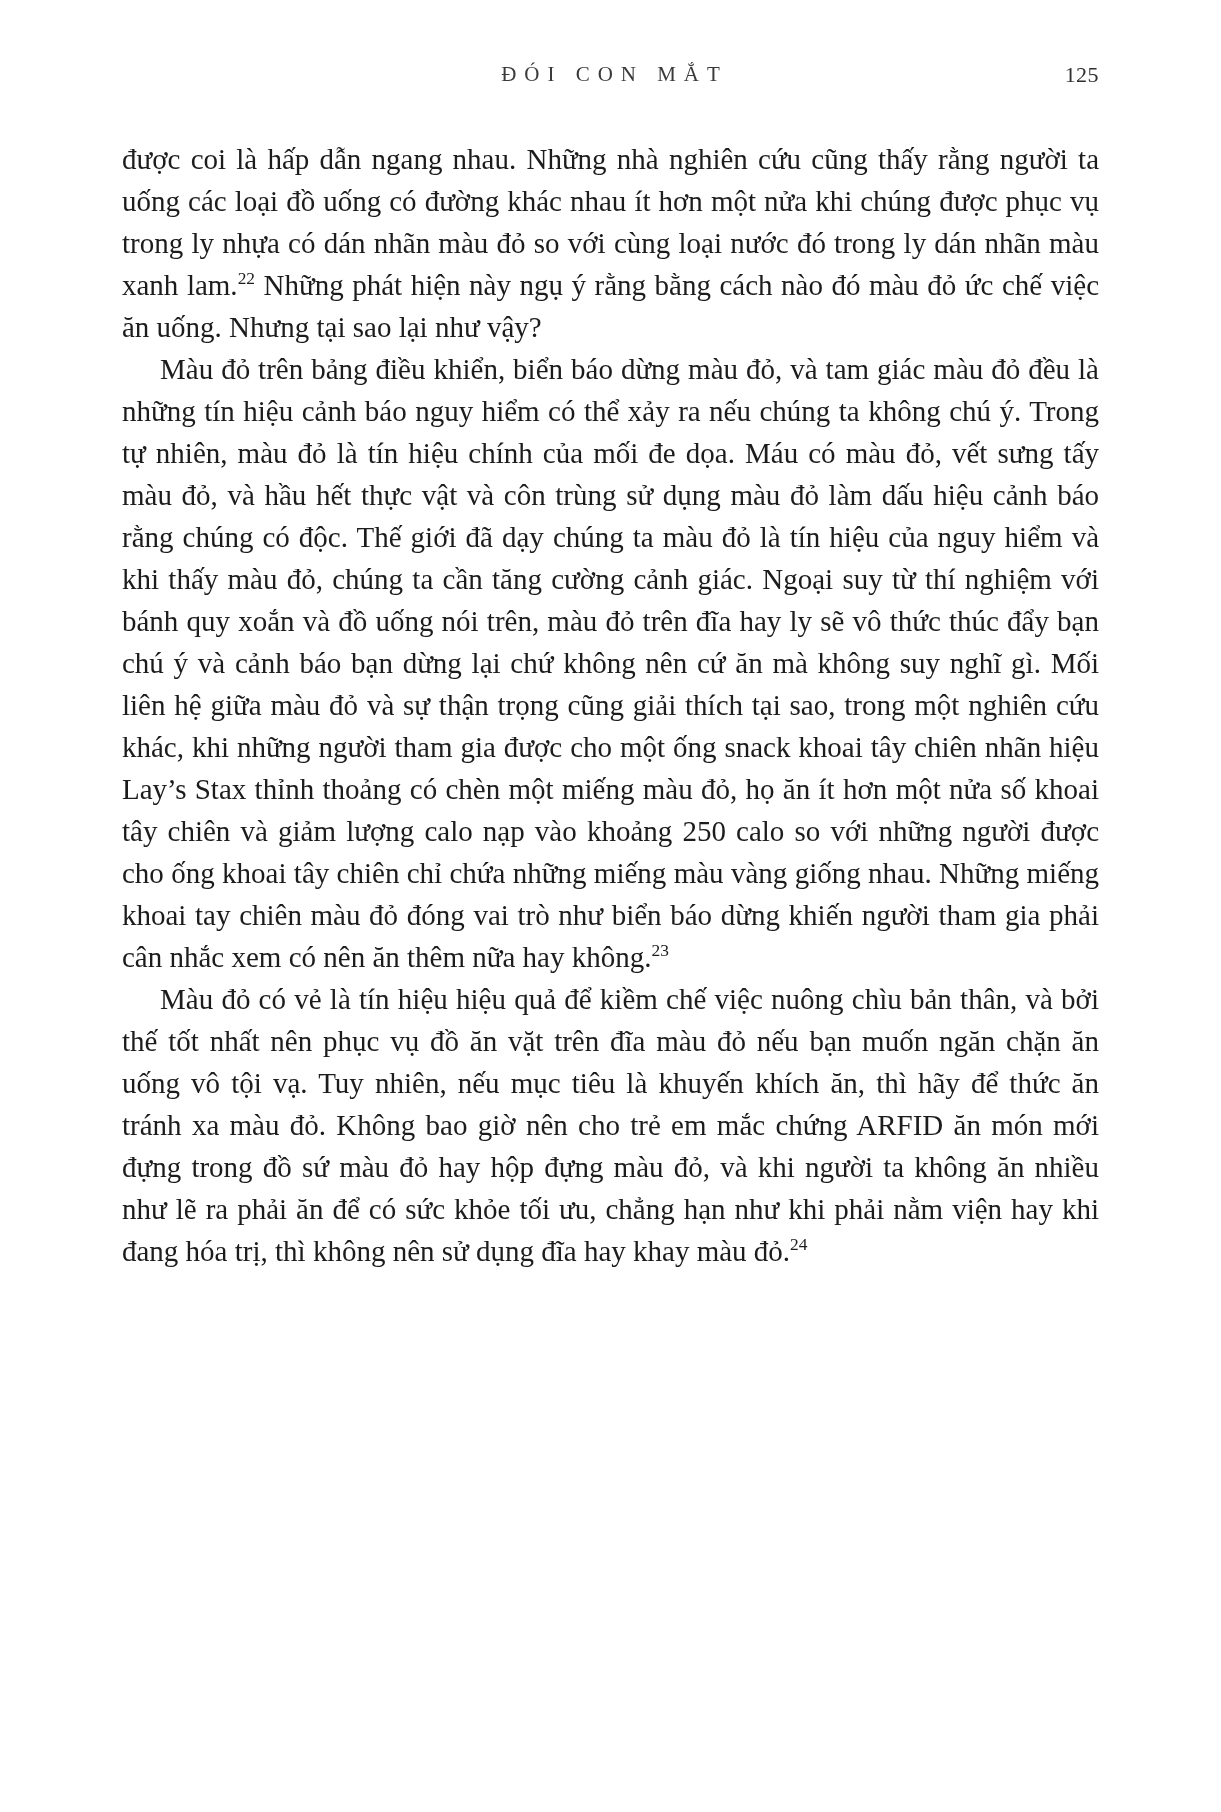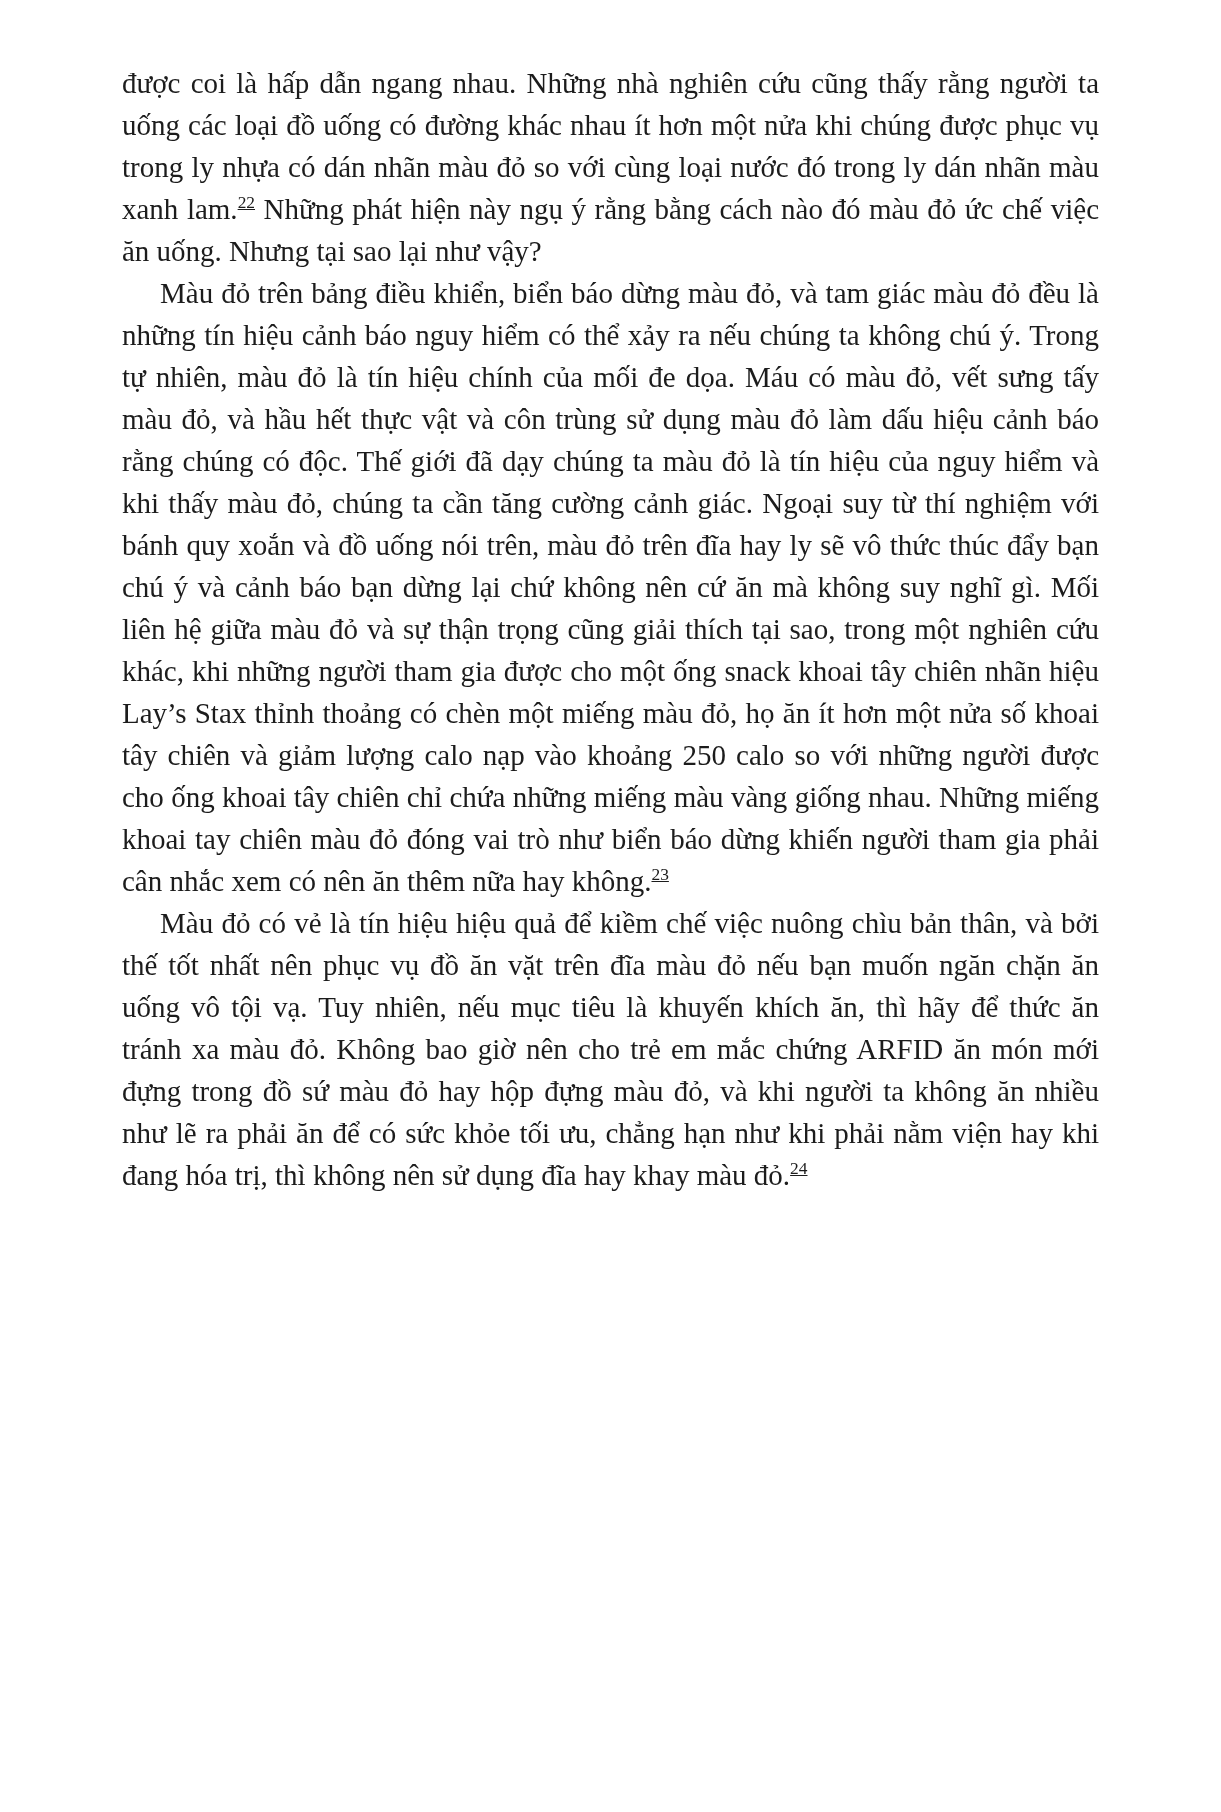--- a/index.html
+++ b/index.html
@@ -47,25 +47,28 @@
     text-align: justify;
     color: #1c1c1c;
   }
   .body-text p.para.indent {
     text-indent: 38px;
   }
   sup.fn-ref {
     font-size: 0.6em;
     line-height: 0;
     vertical-align: super;
-    text-decoration: underline;
   }
 </style>
 </head>
 <body>
 
 <div class="page">
+  <div class="page-header">
+    <span class="running-head">ĐÓI CON MẮT</span>
+    <span class="page-number">125</span>
+  </div>
   <div class="body-text" id="body-text">
       <p class="para">được coi là hấp dẫn ngang nhau. Những nhà nghiên cứu cũng thấy rằng người ta uống các loại đồ uống có đường khác nhau ít hơn một nửa khi chúng được phục vụ trong ly nhựa có dán nhãn màu đỏ so với cùng loại nước đó trong ly dán nhãn màu xanh lam.<sup class="fn-ref">22</sup> Những phát hiện này ngụ ý rằng bằng cách nào đó màu đỏ ức chế việc ăn uống. Nhưng tại sao lại như vậy?</p>
       <p class="para indent">Màu đỏ trên bảng điều khiển, biển báo dừng màu đỏ, và tam giác màu đỏ đều là những tín hiệu cảnh báo nguy hiểm có thể xảy ra nếu chúng ta không chú ý. Trong tự nhiên, màu đỏ là tín hiệu chính của mối đe dọa. Máu có màu đỏ, vết sưng tấy màu đỏ, và hầu hết thực vật và côn trùng sử dụng màu đỏ làm dấu hiệu cảnh báo rằng chúng có độc. Thế giới đã dạy chúng ta màu đỏ là tín hiệu của nguy hiểm và khi thấy màu đỏ, chúng ta cần tăng cường cảnh giác. Ngoại suy từ thí nghiệm với bánh quy xoắn và đồ uống nói trên, màu đỏ trên đĩa hay ly sẽ vô thức thúc đẩy bạn chú ý và cảnh báo bạn dừng lại chứ không nên cứ ăn mà không suy nghĩ gì. Mối liên hệ giữa màu đỏ và sự thận trọng cũng giải thích tại sao, trong một nghiên cứu khác, khi những người tham gia được cho một ống snack khoai tây chiên nhãn hiệu Lay’s Stax thỉnh thoảng có chèn một miếng màu đỏ, họ ăn ít hơn một nửa số khoai tây chiên và giảm lượng calo nạp vào khoảng 250 calo so với những người được cho ống khoai tây chiên chỉ chứa những miếng màu vàng giống nhau. Những miếng khoai tay chiên màu đỏ đóng vai trò như biển báo dừng khiến người tham gia phải cân nhắc xem có nên ăn thêm nữa hay không.<sup class="fn-ref">23</sup></p>
       <p class="para indent">Màu đỏ có vẻ là tín hiệu hiệu quả để kiềm chế việc nuông chìu bản thân, và bởi thế tốt nhất nên phục vụ đồ ăn vặt trên đĩa màu đỏ nếu bạn muốn ngăn chặn ăn uống vô tội vạ. Tuy nhiên, nếu mục tiêu là khuyến khích ăn, thì hãy để thức ăn tránh xa màu đỏ. Không bao giờ nên cho trẻ em mắc chứng ARFID ăn món mới đựng trong đồ sứ màu đỏ hay hộp đựng màu đỏ, và khi người ta không ăn nhiều như lẽ ra phải ăn để có sức khỏe tối ưu, chẳng hạn như khi phải nằm viện hay khi đang hóa trị, thì không nên sử dụng đĩa hay khay màu đỏ.<sup class="fn-ref">24</sup></p>
     </div>
 </div>
 
 </body></html>

